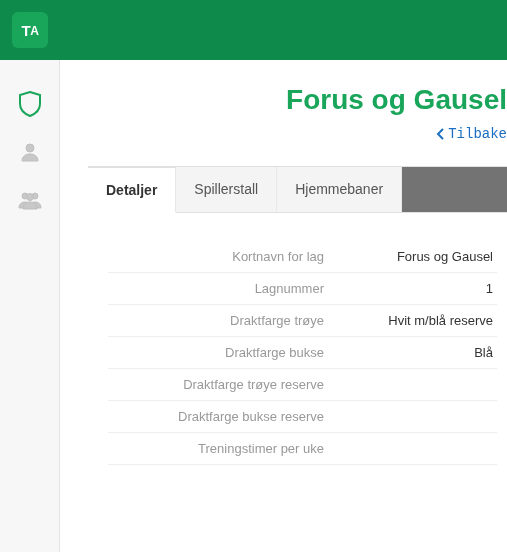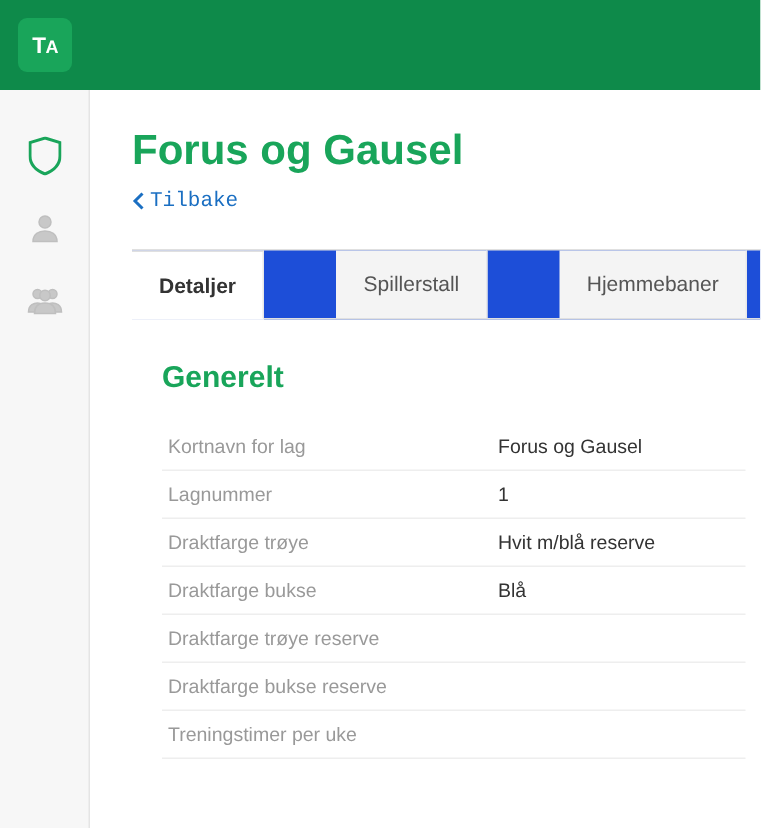--- a/index.html
+++ b/index.html
@@ -2,30 +2,30 @@
 <html><head>
 <meta charset="utf-8">
 <style>
   * { box-sizing: border-box; margin: 0; padding: 0; }
   body { font-family: "Helvetica Neue", Arial, sans-serif; font-size: 14px; color: #333; background: #fff; width: 507px; height: 552px; overflow: hidden; }
   .app { display: flex; flex-direction: column; height: 100%; }
   .topbar { height: 60px; background: #0e8a4a; display: flex; align-items: center; padding-left: 12px; }
   .logo { width: 36px; height: 36px; background: #19a55a; border-radius: 6px; display: flex; align-items: center; justify-content: center; font-weight: bold; color: #fff; font-size: 15px; letter-spacing: -0.5px; }
   .logo span:first-child { font-size: 15px; }
   .logo span:last-child { font-size: 12px; position: relative; top: 1px; }
-  .body { display: flex; flex: 1; }
+  .body { display: flex; flex: 1; text-align: right; }
   .sidebar { width: 60px; background: #f7f7f7; border-right: 1px solid #e5e5e5; display: flex; flex-direction: column; align-items: center; padding-top: 20px; }
   .side-item { width: 60px; height: 48px; display: flex; align-items: center; justify-content: center; cursor: pointer; }
   .side-item.active svg { stroke: #19a55a; fill: #19a55a; }
   .side-item svg { stroke: #bfbfbf; fill: #bfbfbf; }
   .main { flex: 1; padding: 24px 0 0 28px; overflow: hidden; }
   .title { font-size: 28px; font-weight: bold; color: #19a55a; margin-bottom: 10px; }
   .back { display: inline-flex; align-items: center; color: #1b6fc2; font-size: 14px; cursor: pointer; margin-bottom: 24px; font-family: Liberation Mono, monospace; }
   .back svg { margin-right: 4px; }
-  .tabs { display: flex; border-bottom: 1px solid #e0e0e0; background: #1d4ed8; border-top: 1px solid #e0e0e0; gap: 48px; }
+  .tabs { display: flex; border-bottom: 1px solid #e0e0e0; background: #737373; border-top: 1px solid #e0e0e0; }
   .tab { padding: 14px 18px; font-size: 14px; color: #555; cursor: pointer; background: #f4f4f4; border-right: 1px solid #e8e8e8; }
   .tab.active { background: #fff; font-weight: bold; color: #333; border-bottom: 1px solid #fff; position: relative; top: 1px; margin-top: -1px; border-top: 1px solid #e0e0e0; }
   .content { padding: 28px 10px 0 20px; }
   .section-title { font-size: 20px; font-weight: bold; color: #19a55a; margin-bottom: 18px; }
   .detail-table { width: 100%; border-collapse: collapse; }
   .detail-table tr { border-bottom: 1px solid #eee; }
   .detail-table td { padding: 8px 4px; font-size: 13px; }
   .detail-table td.label { color: #999; width: 220px; }
   .detail-table td.value { color: #333; }
 </style>
@@ -70,21 +70,20 @@
             <path d="M7 1 L2 6 L7 11" fill="none" stroke="#1b6fc2" stroke-width="2"></path>
           </svg>
         <span>Tilbake</span>
       </div>
       <div class="tabs">
         <div class="tab active">Detaljer</div>
         <div class="tab">Spillerstall</div>
         <div class="tab">Hjemmebaner</div>
       </div>
       <div class="content">
-        <div class="section-title">Generelt</div>
         <table class="detail-table">
           <tbody>
               <tr>
                 <td class="label">Kortnavn for lag</td>
                 <td class="value">Forus og Gausel</td>
               </tr>
           <tr>
                 <td class="label">Lagnummer</td>
                 <td class="value">1</td>
               </tr>

